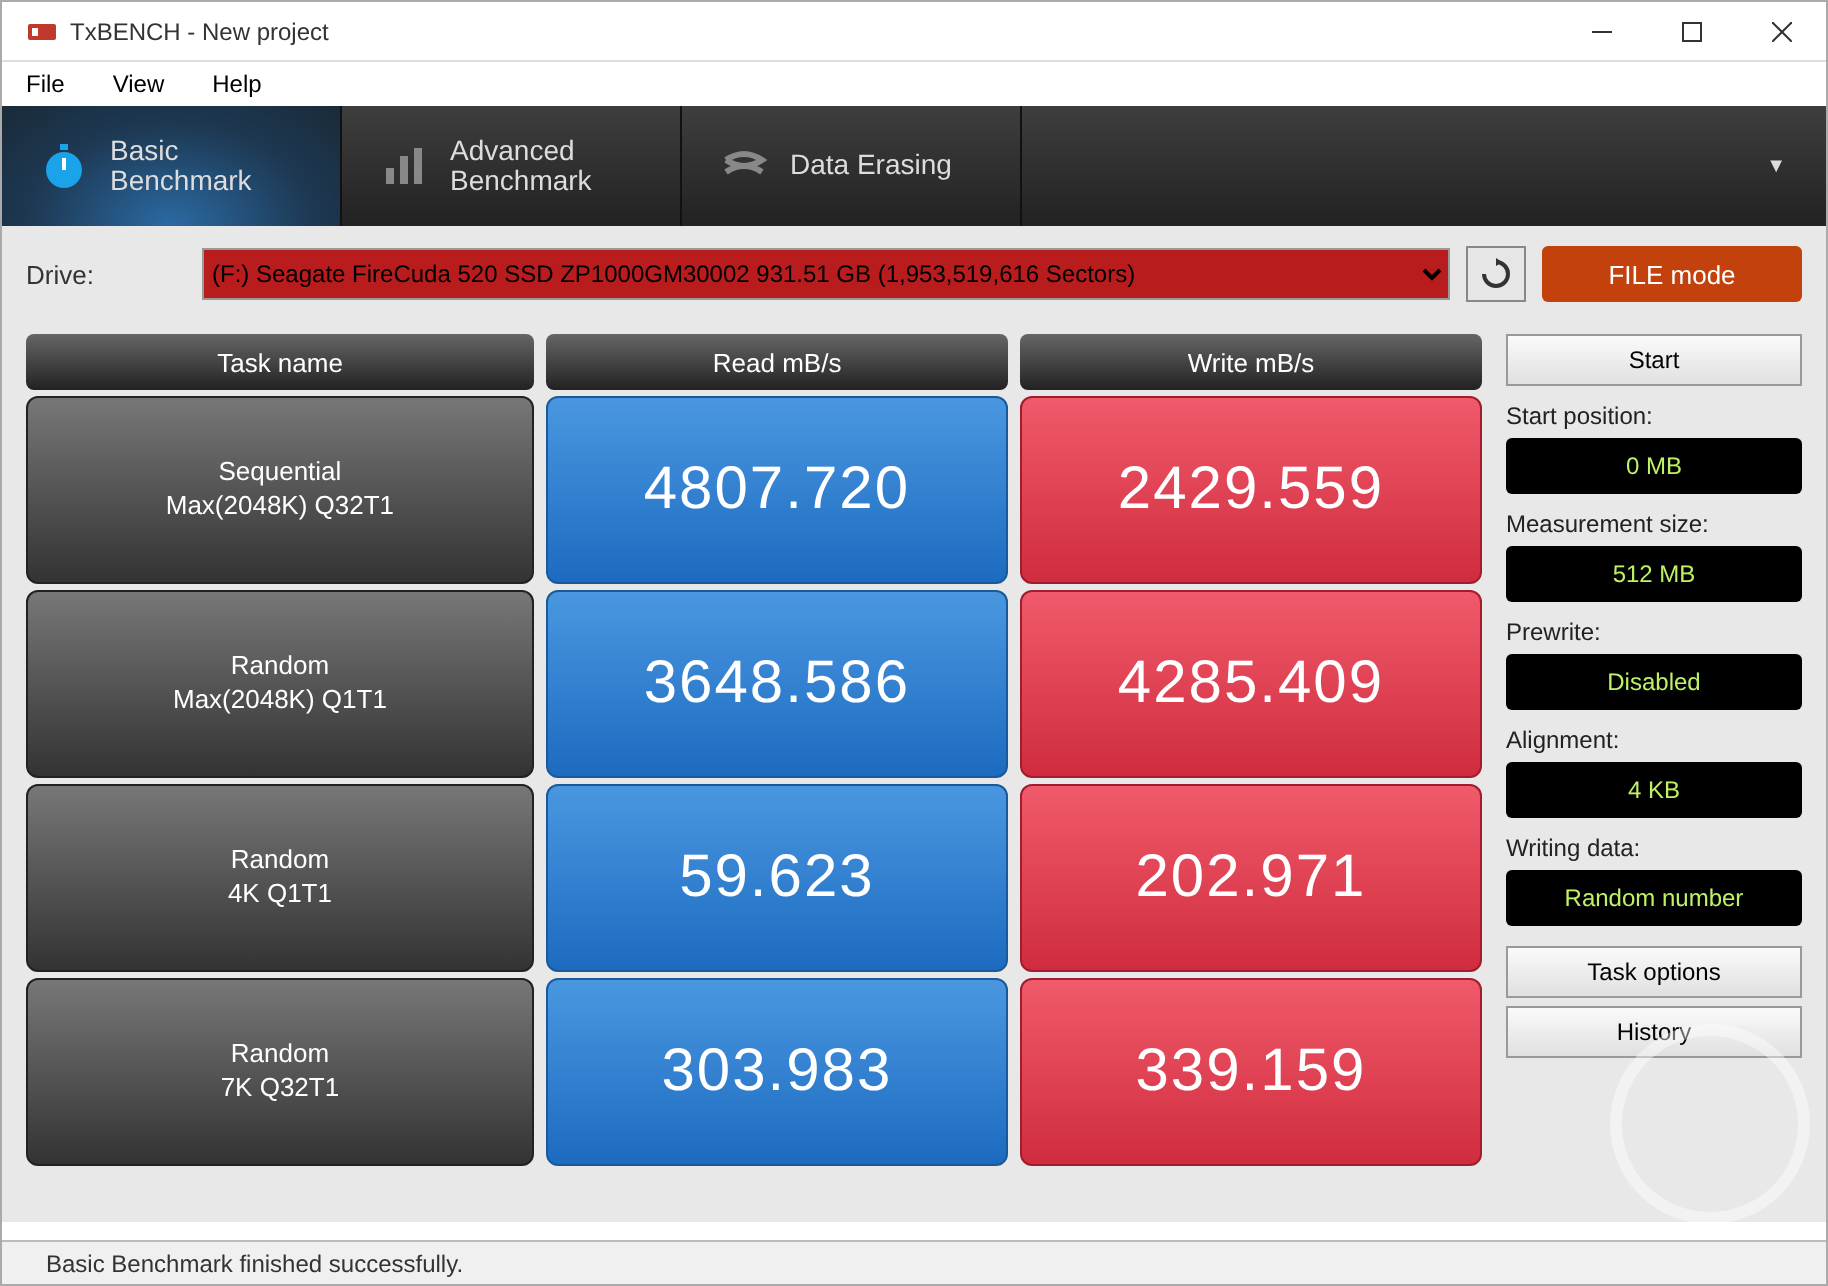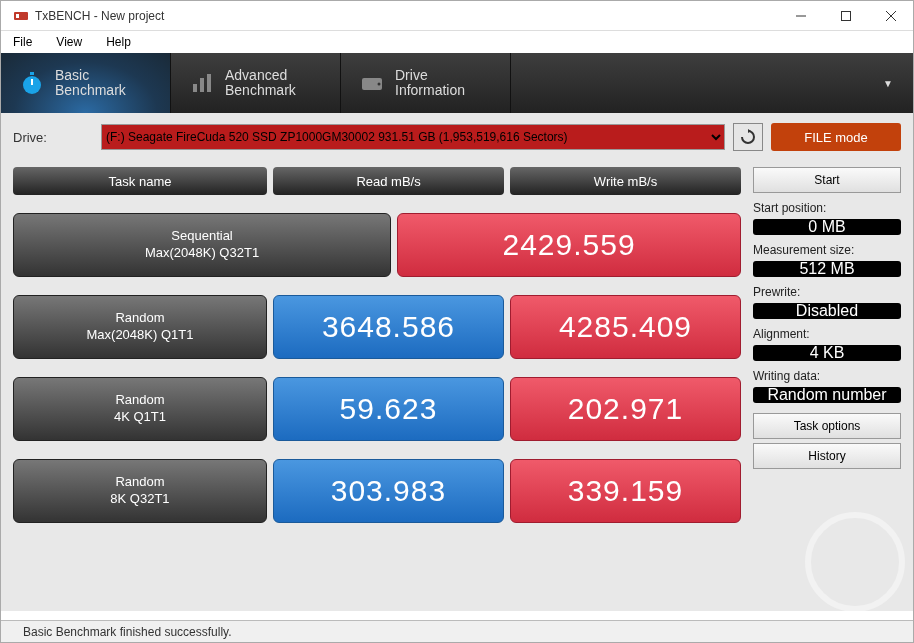--- a/index.html
+++ b/index.html
@@ -26,34 +26,34 @@
   
   .driverow { display: flex; align-items: center; padding: 10px 12px; gap: 8px; background: #e8e8e8; }
   .driverow .drivelabel { font-size: 13px; color: #333; width: 80px; }
   .driverow select { flex: 1; height: 26px; font-size: 12px; border: 1px solid #999; background: #b91c1c; }
   .driverow .refreshbtn { width: 30px; height: 28px; border: 1px solid #888; background: #e6e6e6; display: flex; align-items: center; justify-content: center; cursor: default; }
   .driverow .filemode { width: 130px; height: 28px; background: #c2410c; color: #fff; display: flex; align-items: center; justify-content: center; font-size: 13px; border-radius: 3px; }
 
   
   .content { display: flex; padding: 6px 12px; gap: 12px; background: #e8e8e8; height: 450px; }
 
-  .left { flex: 1; display: flex; flex-direction: column; gap: 18px; }
+  .left { flex: 1; display: flex; flex-direction: column; gap: 3px; }
   .colheader { display: flex; gap: 6px; }
   .colheader div { flex: 1; height: 28px; background: linear-gradient(#666,#222); color: #fff; display: flex; align-items: center; justify-content: center; font-size: 13px; border-radius: 4px; }
   .colheader div:first-child { flex: 1.1; }
 
-  .resrow { display: flex; gap: 6px; height: 64px; }
+  .resrow { display: flex; gap: 6px; height: 94px; }
   .taskname { flex: 1.1; background: linear-gradient(#777,#333); color: #fff; border-radius: 6px; display: flex; flex-direction: column; align-items: center; justify-content: center; font-size: 13px; line-height: 1.3; border: 1px solid #222; }
   .readval { flex: 1; background: linear-gradient(#4a97e0,#1c6bc0); color: #fff; border-radius: 6px; display: flex; align-items: center; justify-content: center; font-size: 30px; font-weight: 500; border: 1px solid #1a5a9a; letter-spacing: 1px; }
   .writeval { flex: 1; background: linear-gradient(#f05a6a,#d02c3f); color: #fff; border-radius: 6px; display: flex; align-items: center; justify-content: center; font-size: 30px; font-weight: 500; border: 1px solid #a01c2f; letter-spacing: 1px; }
 
   .right { width: 148px; display: flex; flex-direction: column; gap: 4px; }
   .right .btn { height: 26px; border: 1px solid #999; background: linear-gradient(#fafafa,#e0e0e0); font-size: 12px; display: flex; align-items: center; justify-content: center; cursor: default; }
   .right .label { font-size: 12px; color: #222; margin-top: 4px; }
-  .right .valuebox { height: 16px; background: #000; color: #ffffff; font-size: 16px; display: flex; align-items: center; justify-content: center; border-radius: 3px; }
+  .right .valuebox { height: 28px; background: #000; color: #bef264; font-size: 12px; display: flex; align-items: center; justify-content: center; border-radius: 3px; }
 
   
   .statusbar { position: absolute; bottom: 0; left: 0; right: 0; height: 22px; border-top: 1px solid #bbb; background: #f0f0f0; font-size: 12px; padding-left: 22px; display: flex; align-items: center; color: #333; }
 
   
   .wm { position: absolute; right: 8px; bottom: 30px; width: 100px; height: 100px; border: 6px solid rgba(255,255,255,0.6); border-radius: 50%; opacity: 0.7; pointer-events: none; }
 </style>
 </head>
 <body>
 
@@ -106,26 +106,24 @@
           <rect x="11" y="8" width="4" height="14" fill="#888"></rect>
           <rect x="18" y="4" width="4" height="18" fill="#888"></rect>
         </svg>
     </span>
     <span class="tablabel" style="white-space:pre-line">Advanced
 Benchmark</span>
   </div>
   <div class="tab">
     <span class="tabicon">
       <svg width="26" height="26" viewBox="0 0 26 26">
-          <rect x="3" y="8" width="20" height="12" rx="2" fill="#888"></rect>
-          <circle cx="20" cy="14" r="1.5" fill="#333"></circle>
+          <path d="M4 10 Q13 4 22 10 Q13 16 4 10 M4 16 Q13 10 22 16" fill="none" stroke="#888" stroke-width="3"></path>
         </svg>
     </span>
-    <span class="tablabel" style="white-space:pre-line">Drive
-Information</span>
+    <span class="tablabel">Data Erasing</span>
   </div>
   <span class="dropdown-arrow">▼</span>
 </div>
 
 <div class="driverow">
   <div class="drivelabel">Drive:</div>
   <select>
     <option>(F:) Seagate FireCuda 520 SSD ZP1000GM30002  931.51 GB (1,953,519,616 Sectors)</option>
   </select>
   <div class="refreshbtn">
@@ -143,20 +141,21 @@
       <div>Task name</div>
       <div>Read mB/s</div>
       <div>Write mB/s</div>
     </div>
 
     <div class="resrow">
       <div class="taskname">
         <span>Sequential</span>
         <span>Max(2048K) Q32T1</span>
       </div>
+      <div class="readval">4807.720</div>
       <div class="writeval">2429.559</div>
     </div>
 
     <div class="resrow">
       <div class="taskname">
         <span>Random</span>
         <span>Max(2048K) Q1T1</span>
       </div>
       <div class="readval">3648.586</div>
       <div class="writeval">4285.409</div>
@@ -167,21 +166,21 @@
         <span>Random</span>
         <span>4K Q1T1</span>
       </div>
       <div class="readval">59.623</div>
       <div class="writeval">202.971</div>
     </div>
 
     <div class="resrow">
       <div class="taskname">
         <span>Random</span>
-        <span>8K Q32T1</span>
+        <span>7K Q32T1</span>
       </div>
       <div class="readval">303.983</div>
       <div class="writeval">339.159</div>
     </div>
   </div>
 
   <div class="right">
     <div class="btn">Start</div>
     <div class="label">Start position:</div>
     <div class="valuebox">0 MB</div>

